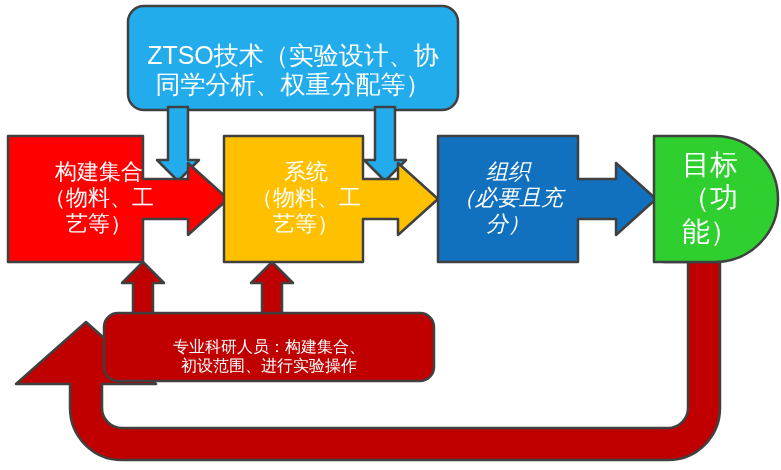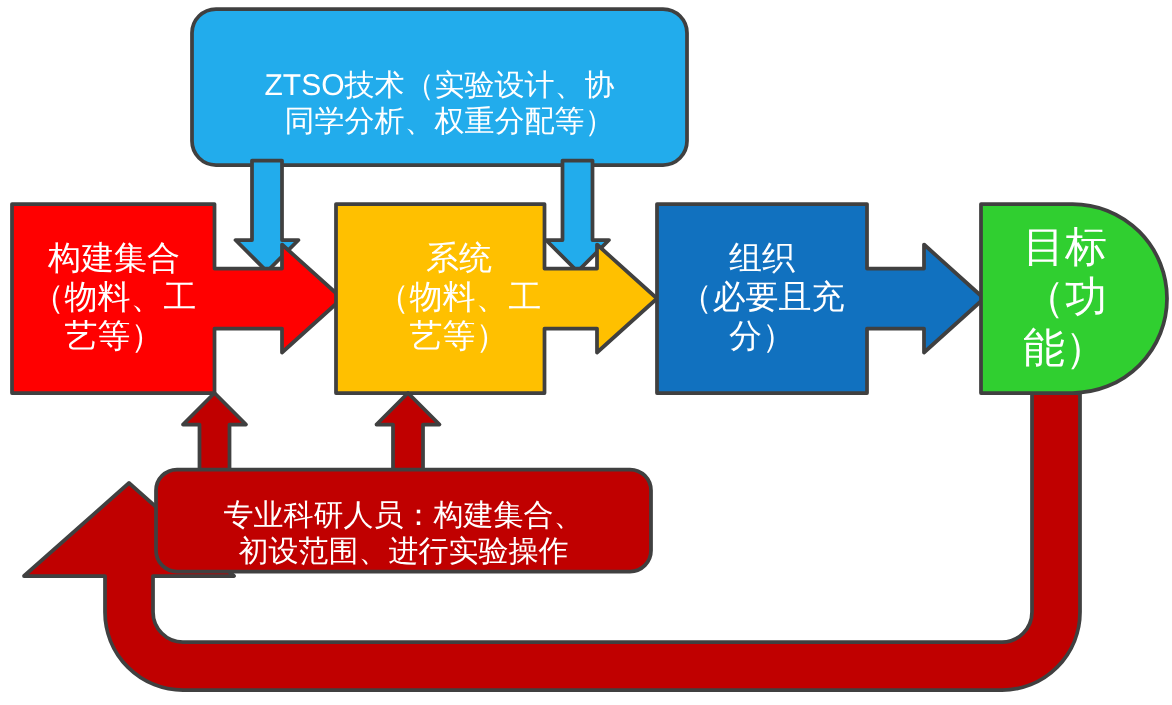--- a/index.html
+++ b/index.html
@@ -28,32 +28,31 @@
     text-align: center;
     color: #ffffff;
     line-height: 1.18;
     pointer-events: none;
     white-space: pre-line;
     font-family: "Liberation Sans", "DejaVu Sans", sans-serif;
   }
   
   #lbl-ztso {
     left: 128px; top: 6px; width: 330px; height: 128px;
-    font-size: 20px;
-    text-align: right;
+    font-size: 25px;
   }
   
-  #lbl-collection { left: 8px; top: 136px; width: 136px; height: 124px; font-size: 22px; }
+  #lbl-collection { left: 8px; top: 136px; width: 136px; height: 124px; font-size: 22px; padding-left: 23px; }
   #lbl-system     { left: 236px; top: 136px; width: 140px; height: 124px; font-size: 22px; }
-  #lbl-organize   { left: 438px; top: 136px; width: 140px; height: 124px; font-size: 22px; }
+  #lbl-organize   { left: 438px; top: 136px; width: 140px; height: 124px; font-size: 22px; font-style: italic; }
   #lbl-goal       { left: 655px; top: 136px; width: 110px; height: 124px; font-size: 28px; }
   
   #lbl-researcher {
     left: 104px; top: 313px; width: 330px; height: 88px;
-    font-size: 20px;
+    font-size: 16px;
   }
 </style>
 </head>
 <body>
 
 <svg id="canvas" viewBox="0 0 781 470" xmlns="http://www.w3.org/2000/svg">
 
   <g>
     <path d="M 664,262
              L 720,262

